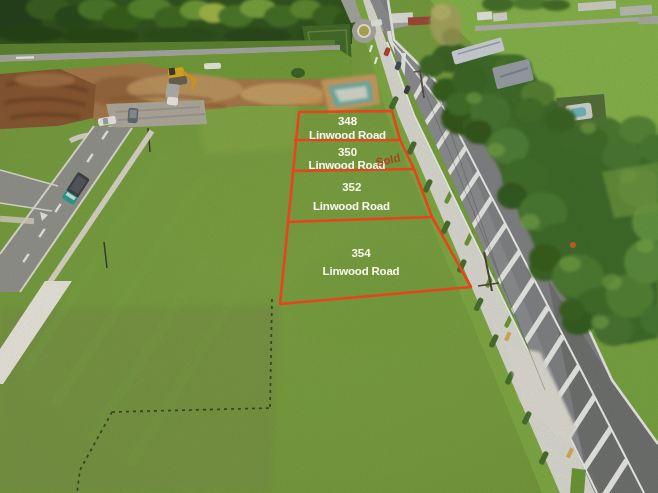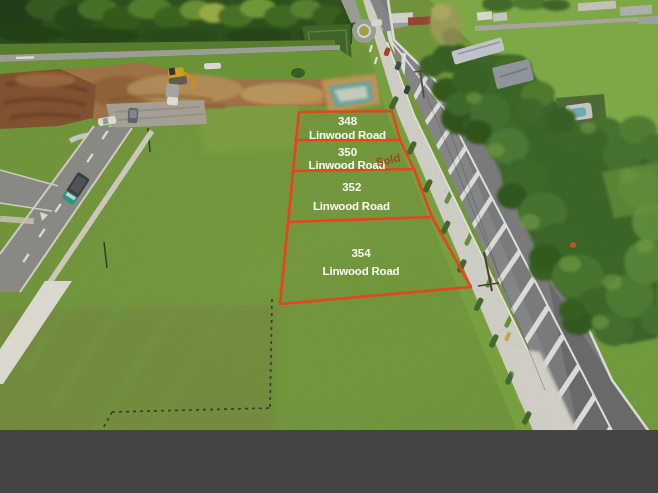--- a/index.html
+++ b/index.html
@@ -1,15 +1,15 @@
 <!DOCTYPE html>
 <html><head><meta charset="utf-8">
 <style>
 html,body{margin:0;padding:0;background:#444;}
-#stage{width:658px;height:430px;overflow:hidden;position:relative;font-family:"Liberation Sans",sans-serif;}
+#stage{width:658px;height:493px;overflow:hidden;position:relative;font-family:"Liberation Sans",sans-serif;}
 svg{display:block;}
 </style></head><body>
 
 <div id="stage">
 <svg width="658" height="493" viewBox="0 0 658 493">
 <defs>
 <radialGradient id="fieldg" cx="45%" cy="50%" r="80%">
  <stop offset="0%" stop-color="#7da343"></stop>
           <stop offset="60%" stop-color="#789e3f"></stop>
           <stop offset="100%" stop-color="#71943c"></stop>

